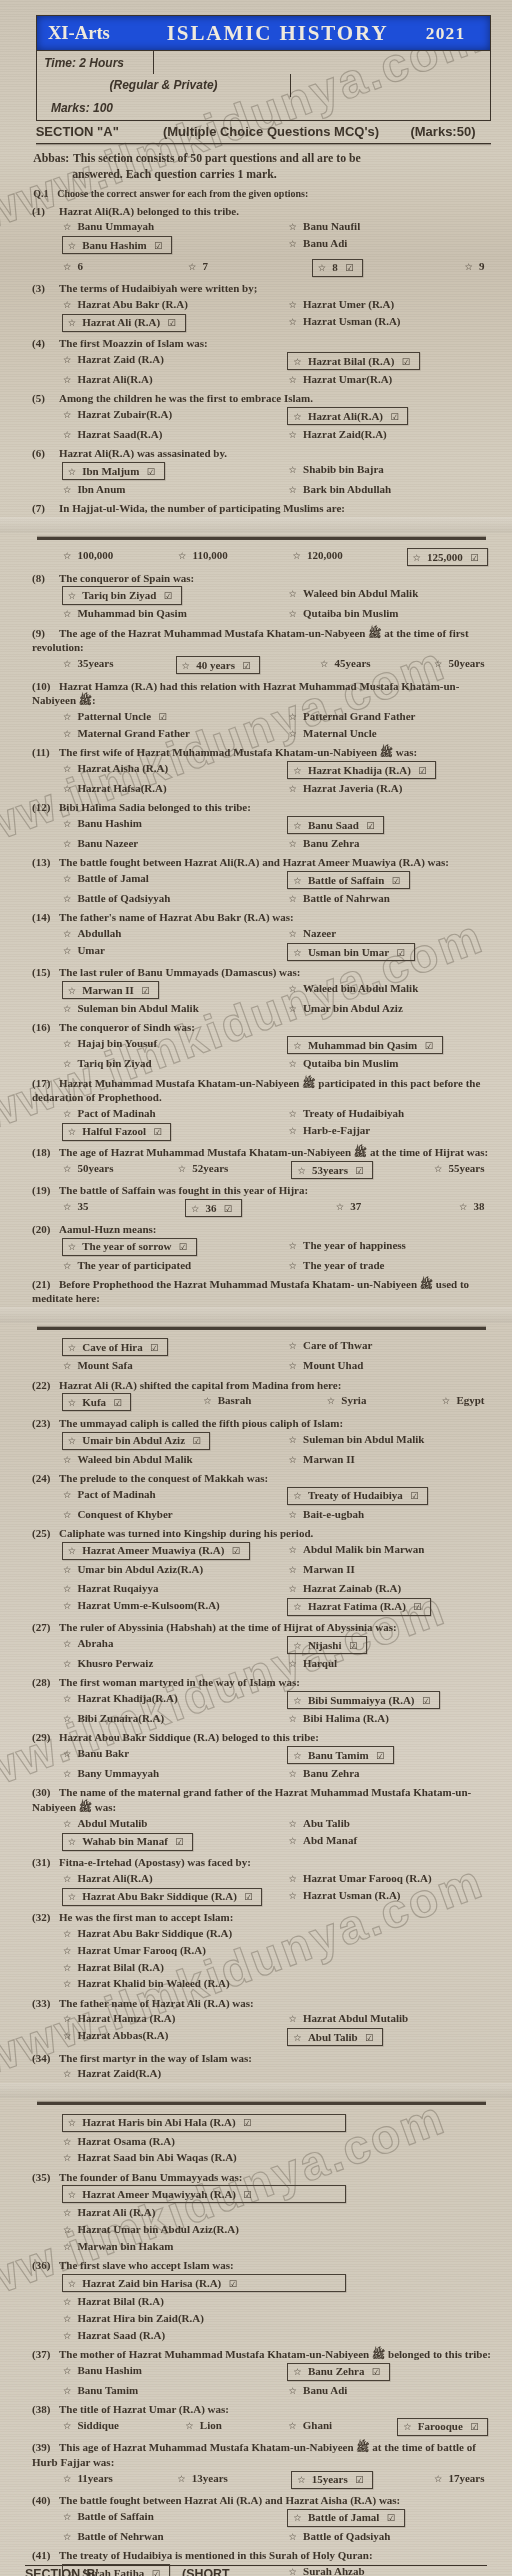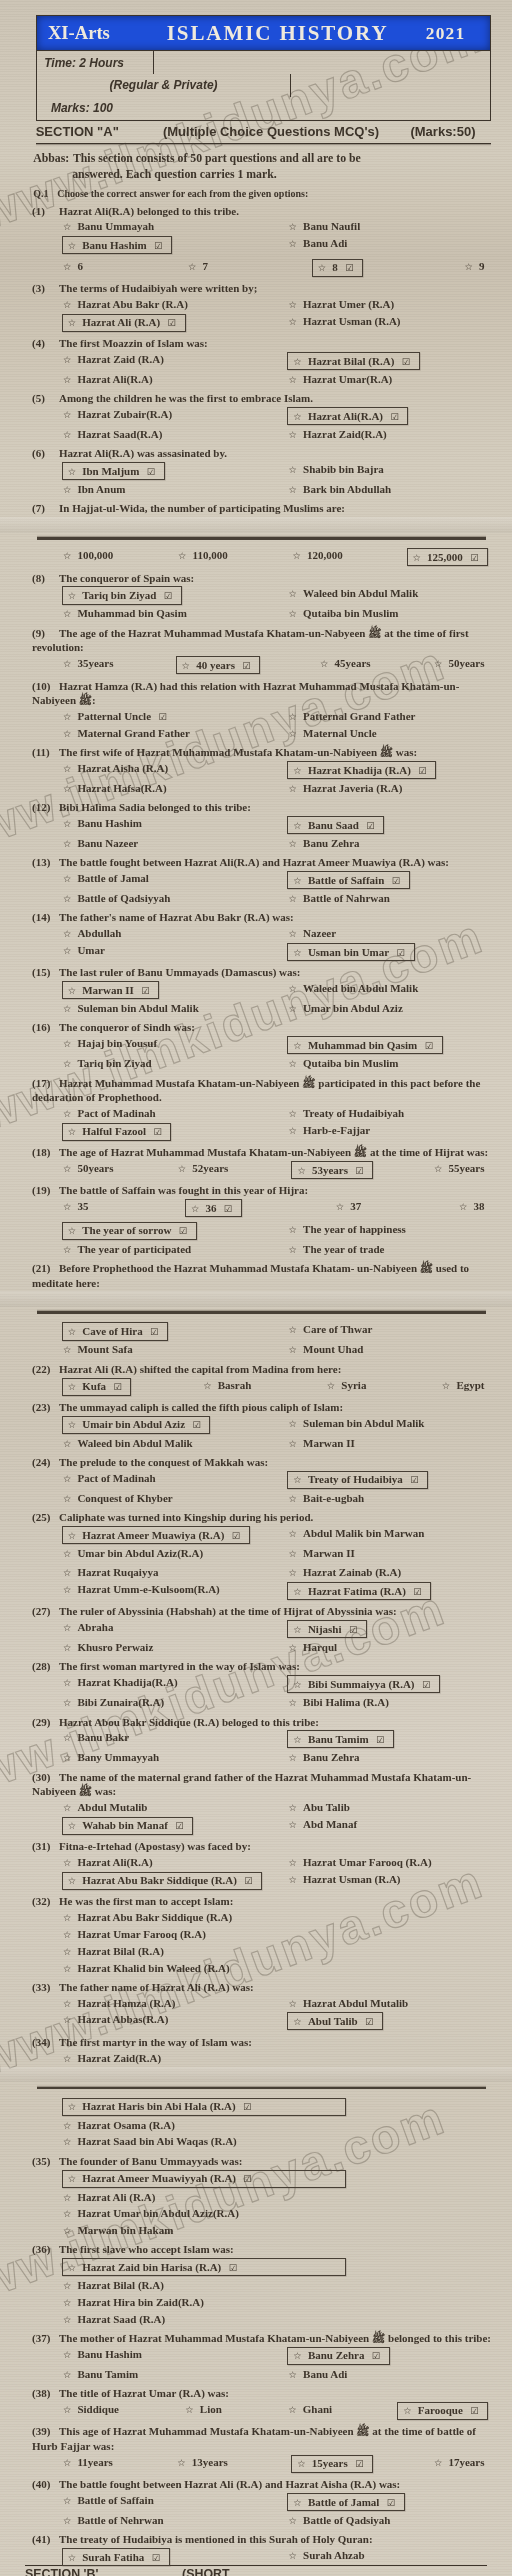--- a/index.html
+++ b/index.html
@@ -671,20 +671,21 @@
           </div>
           <div class="opt">
             <span class="inner">
               <span class="star">☆</span>
               <span class="lab">38</span>
             </span>
           </div>
         </div>
       </div>
       <div class="question">
+        <div class="qstem"><span class="qnum">(20)</span><span>Aamul-Huzn means:</span></div>
         <div class="opts grid2">
           <div class="opt boxed">
             <span class="inner">
               <span class="star">☆</span>
               <span class="lab">The year of sorrow</span>
               <span class="chk">☑</span>
             </span>
           </div>
           <div class="opt">
             <span class="inner">

